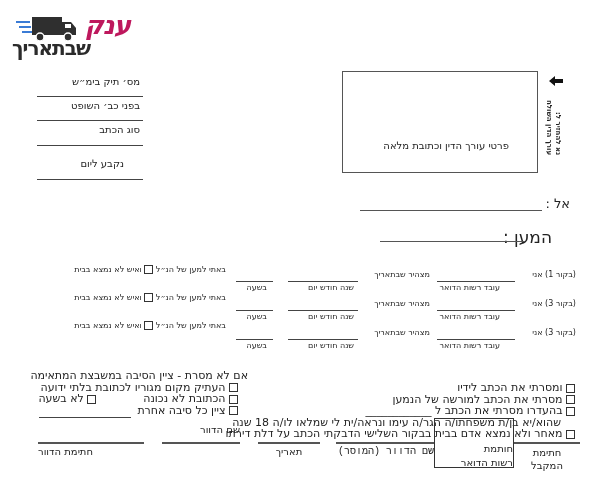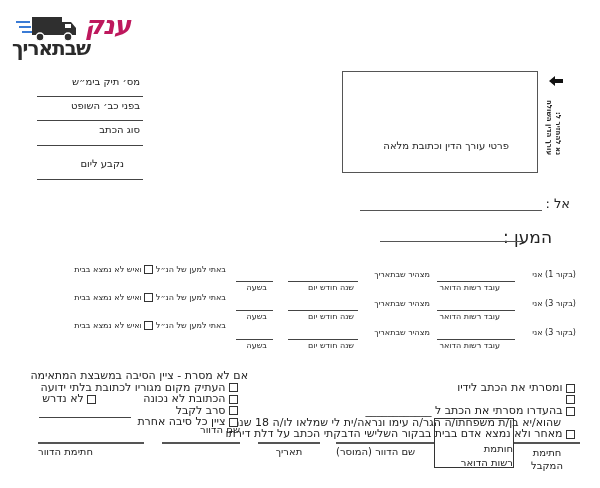--- a/index.html
+++ b/index.html
@@ -112,49 +112,48 @@
 <div class="line" style="left:236px; top:339px; width:37px;"></div>
 <div class="abs rtl t8" style="right:333px; top:341px; white-space:nowrap;">בשעה</div>
 <div class="abs rtl t8" style="right:374px; top:321px; white-space:nowrap;">
   <span>באתי למען של הנ״ל</span>
   <span class="cb"></span>
   <span>ואיש לא נמצא בבית</span>
 </div>
 
 <div class="abs rtl t9" style="right:25px; top:362px; white-space:nowrap; line-height:11.5px;">
   <div><span class="cb"></span> <span>ומסרתי את הכתב לידיו</span></div>
-  <div><span class="cb"></span> </div>
+  <div><span class="cb"></span> <span>מסרתי את הכתב למורשה של הנמען</span></div>
   <div><span class="cb"></span> <span>בהעדרו מסרתי את הכתב ל ____________</span></div>
   <div style="padding-right:14px;">שהוא/יא בן/ת משפחתו/ה הגר/ה עימו ונראה/ית לי שמלאו לו/ה 18 שנה</div>
   <div><span class="cb"></span> <span>מאחר ולא נמצא אדם בבית בבקור השלישי הדבקתי הכתב על דלת דירתו</span></div>
 </div>
 
 <div class="abs rtl t9" style="right:352px; top:350px; white-space:nowrap; line-height:11.5px;">
   <div>אם לא מסרת - ציין הסיבה במשבצת המתאימה</div>
   <div style="padding-right:10px;"><span class="cb"></span> <span>העתיק מקום מגוריו לכתובת בלתי ידועה</span></div>
   <div style="padding-right:10px;"><span class="cb"></span> <span>הכתובת לא נכונה</span>
     <span style="display:inline-block; width:40px;"></span>
-    <span class="cb"></span> <span>לא נדרש</span>
+    <span class="cb"></span> <span>לא בשעה</span>
   </div>
-  <div style="padding-right:10px;"><span class="cb"></span> <span>סרב לקבל</span></div>
   <div style="padding-right:10px;"><span class="cb"></span> <span>ציין כל סיבה אחרת</span></div>
 </div>
 <div class="line" style="left:39px; top:417px; width:92px;"></div>
 
 <div class="line2" style="left:38px; top:442px; width:106px;"></div>
 <div class="abs rtl t10" style="left:38px; width:106px; top:446px; text-align:left;">חתימת הדוור</div>
 
 <div class="line2" style="left:162px; top:442px; width:78px;"></div>
 <div class="abs rtl t10" style="left:162px; width:78px; top:424px; ">שם הדוור</div>
 
 <div class="line2" style="left:258px; top:442px; width:62px;"></div>
 <div class="abs rtl t10" style="left:258px; width:62px; top:446px; text-align:center;">תאריך</div>
 
 <div class="line2" style="left:336px; top:442px; width:98px;"></div>
-<div class="abs rtl t10" style="left:336px; width:98px; top:446px; text-align:left; white-space:nowrap;">שם הדוור (המוסר)</div>
+<div class="abs rtl t10" style="left:336px; width:98px; top:446px; text-align:right; white-space:nowrap;font-family:Liberation Mono, monospace;">שם הדוור (המוסר)</div>
 
 <div class="stamp-box">
   <div>חותמת</div>
   <div>רשות הדואר</div>
 </div>
 
 <div class="line2" style="left:514px; top:442px; width:66px;"></div>
 <div class="abs rtl t10" style="left:522px; width:50px; top:446px; text-align:center; line-height:13px;">חתימת המקבל</div>
 
 </body></html>

